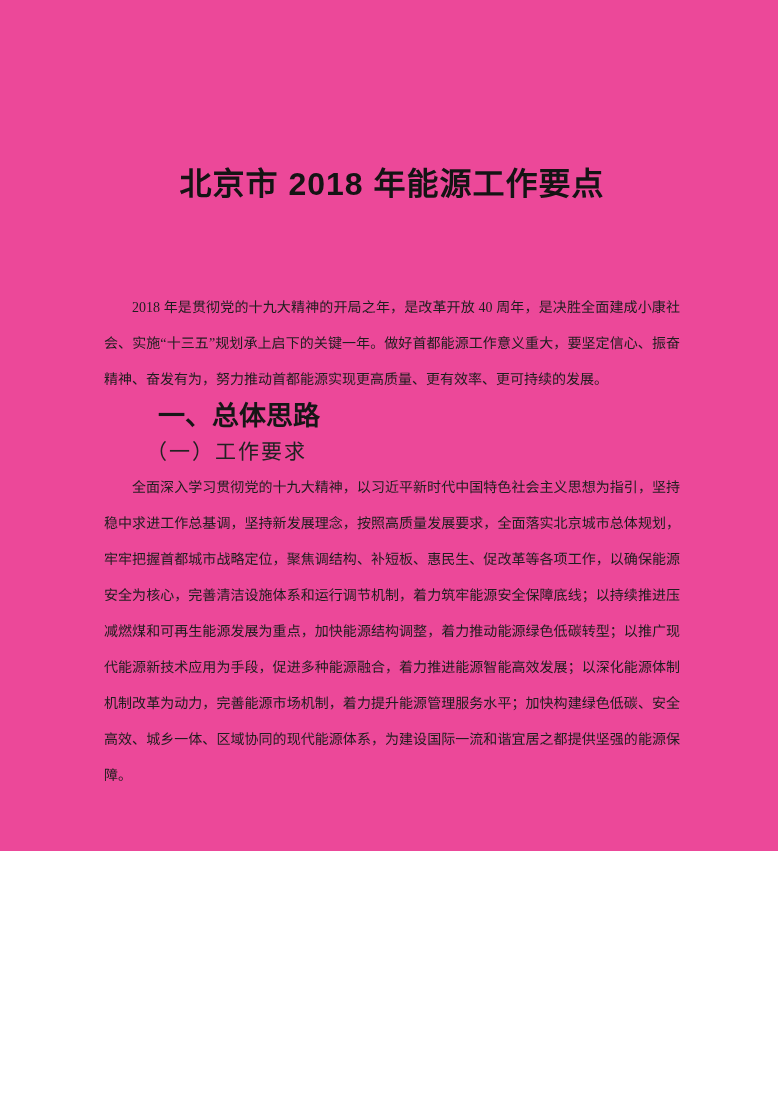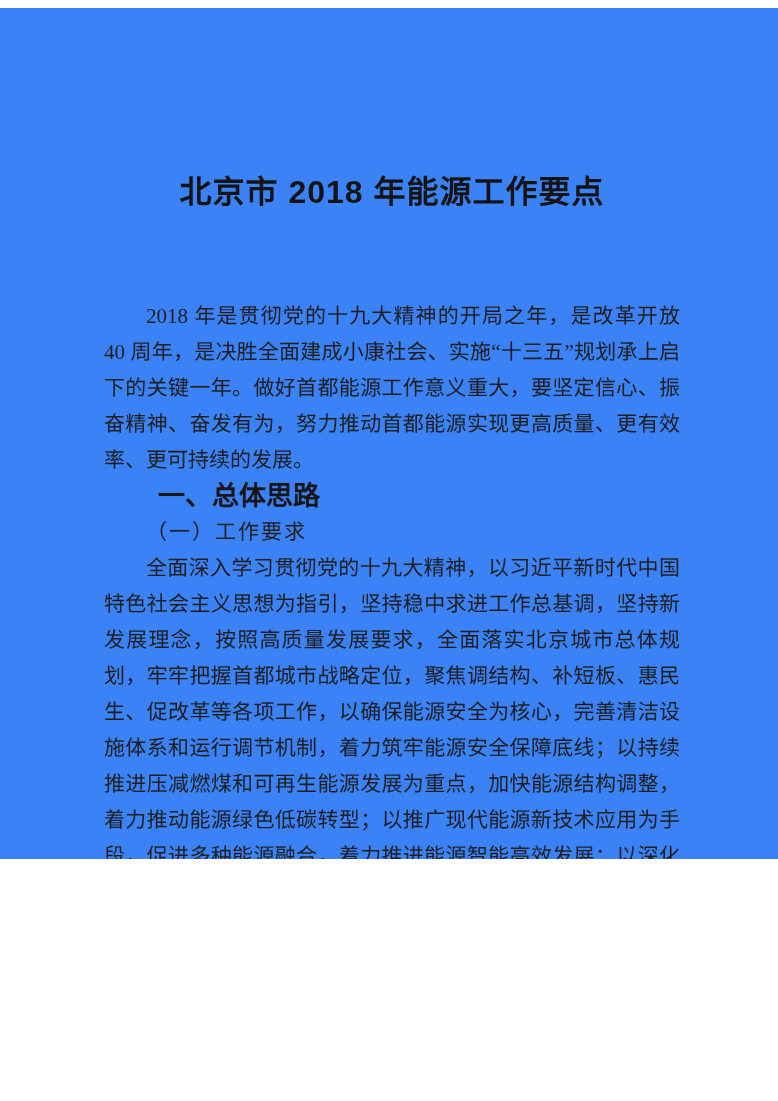--- a/index.html
+++ b/index.html
@@ -5,22 +5,22 @@
 <style>
   html, body {
     margin: 0;
     padding: 0;
     background: #ffffff;
   }
   .page {
     position: relative;
     width: 778px;
     height: 851px;
-    margin: 8px auto;
-    background: #3b82f6;
+    margin: 0 auto;
+    background: #ec4899;
     overflow: hidden;
     box-sizing: border-box;
     color: #1e1e1e;
   }
   .content {
     position: absolute;
     left: 104px;
     top: 0;
     width: 576px;
   }
@@ -31,21 +31,21 @@
     font-family: "Liberation Sans", "DejaVu Sans", sans-serif;
     font-weight: 700;
     font-size: 32px;
     line-height: 42px;
     letter-spacing: 1px;
     color: #141414;
   }
   .para {
     margin: 0;
     font-family: "Liberation Serif", "DejaVu Serif", serif;
-    font-size: 21px;
+    font-size: 14px;
     line-height: 36px;
     text-align: justify;
     text-align-last: left;
     text-indent: 2em;
     color: #1e1e1e;
   }
   .para.intro {
     margin-top: 85px;
   }
   .sec-heading {

